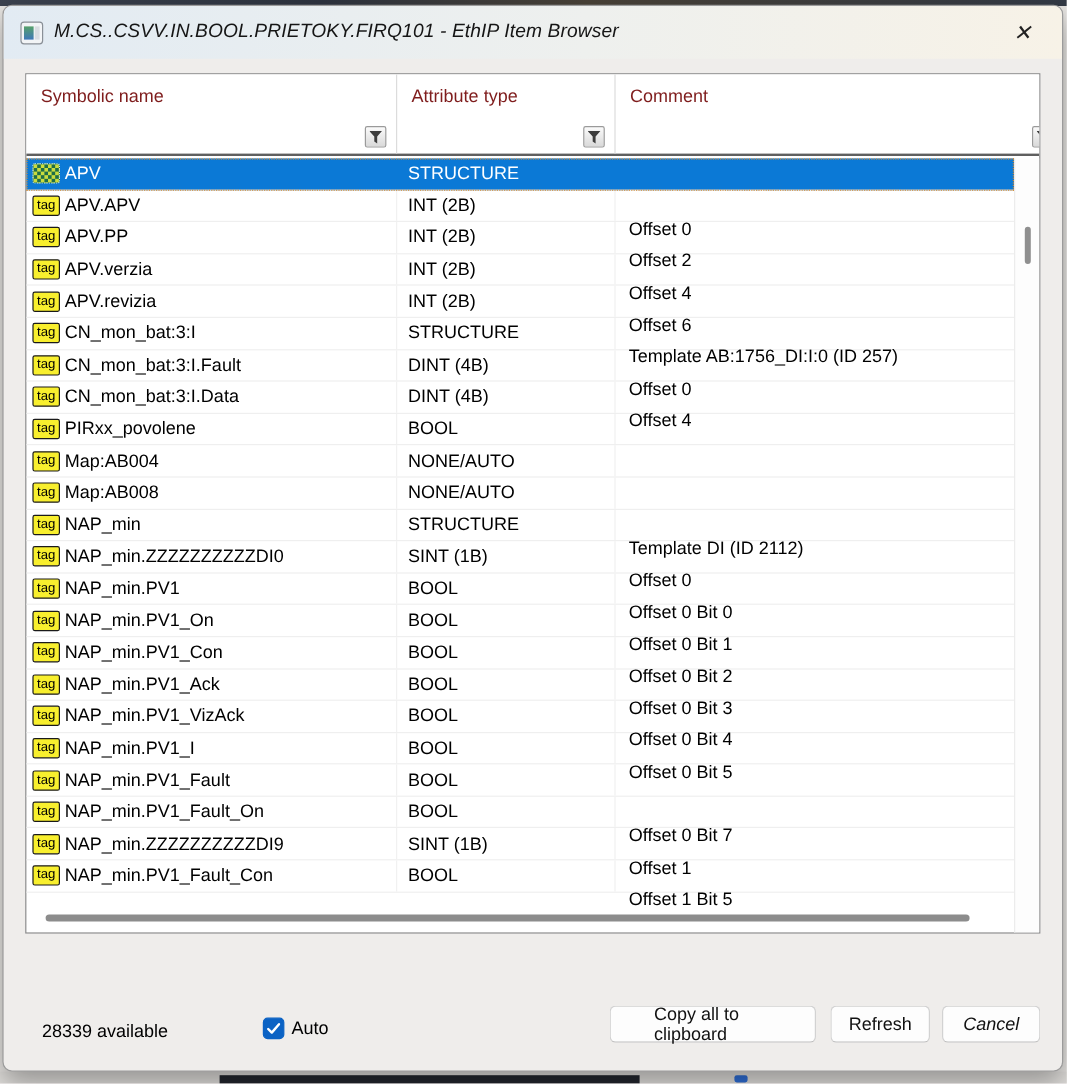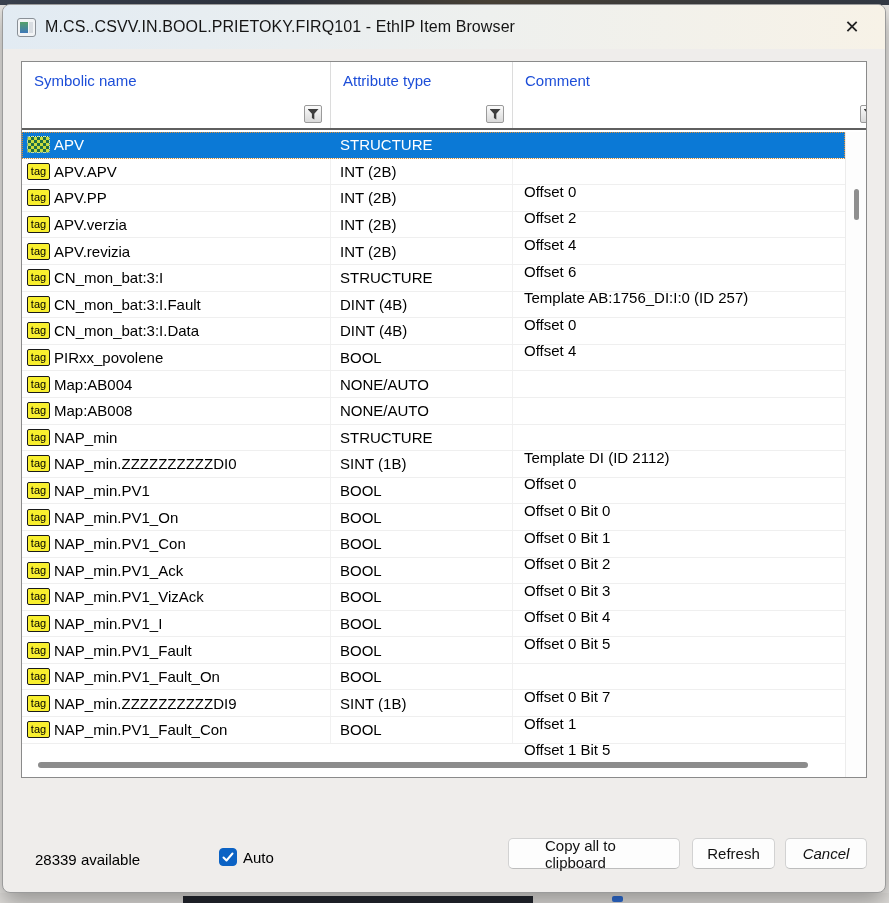--- a/index.html
+++ b/index.html
@@ -13,38 +13,38 @@
   .bottom-app { position:absolute; bottom:0; left:183px; width:350px; height:7px; background:#23272f; }
   .bottom-dot { position:absolute; bottom:1px; left:612px; width:11px; height:6px; background:#2f6fd8; border-radius:2px; }
 
   
   .dialog { position:absolute; left:2px; top:4px; width:884px; height:889px;
     background:#efedeb; border:1px solid #9b9b9b; border-radius:8px;
     box-shadow:0 10px 24px rgba(0,0,0,.35); overflow:hidden; }
 
   .titlebar { position:absolute; left:0; top:0; right:0; height:44px;
     background:linear-gradient(90deg,#e2ebf3 0%,#eef0ee 55%,#f7f2e7 100%);
-    display:flex; align-items:center; }
+    display:flex; align-items:center;font-style:italic; }
   .app-icon { width:19px; height:19px; margin-left:14px; border:1px solid #8a9097;
     border-radius:3px; background:#f2f4f6; display:flex; align-items:center; justify-content:center; gap:1px; padding:2px; }
   .app-icon .ic-l { width:8px; height:11px; background:linear-gradient(180deg,#55a06a,#3f78b8); }
   .app-icon .ic-r { width:4px; height:11px; background:#d9dde2; }
   .title-text { margin-left:9px; font-size:16px; color:#151515; letter-spacing:.1px; }
   .close-btn { position:absolute; right:16px; top:0; height:44px; width:34px;
     display:flex; align-items:center; justify-content:center;
     font-size:18px; color:#222; cursor:pointer; }
 
   
   .table-frame { position:absolute; left:18px; top:56px; width:846px; height:717px;
     background:#ffffff; border:1px solid #8a8a8a; }
 
   .thead { position:absolute; left:0; top:0; width:844px; height:68px; background:#ffffff;
     border-bottom:2px solid #5f5f5f; display:flex; }
   .th { position:relative; height:100%; overflow:hidden; }
-  .th-label { position:absolute; left:12px; top:10px; font-size:15px; color:#1d4ed8; white-space:nowrap; }
+  .th-label { position:absolute; left:12px; top:10px; font-size:15px; color:#7f1d1d; white-space:nowrap; }
   .th1 { width:309px; border-right:1px solid #dcdcdc; }
   .th2 { width:182px; border-right:1px solid #dcdcdc; }
   .th3 { width:353px; }
   .filter-btn { position:absolute; bottom:5px; right:8px; width:18px; height:18px;
     border:1px solid #9a9a9a; border-radius:2px;
     background:linear-gradient(180deg,#fbfbfb,#d9d9d9);
     display:flex; align-items:center; justify-content:center; cursor:pointer; }
   .filter-btn.clipped { right:-12px; }
   .funnel { width:11px; height:11px; background:#3d3d3d;
     clip-path:polygon(0 5%,100% 5%,62% 48%,62% 100%,40% 86%,40% 48%); }

